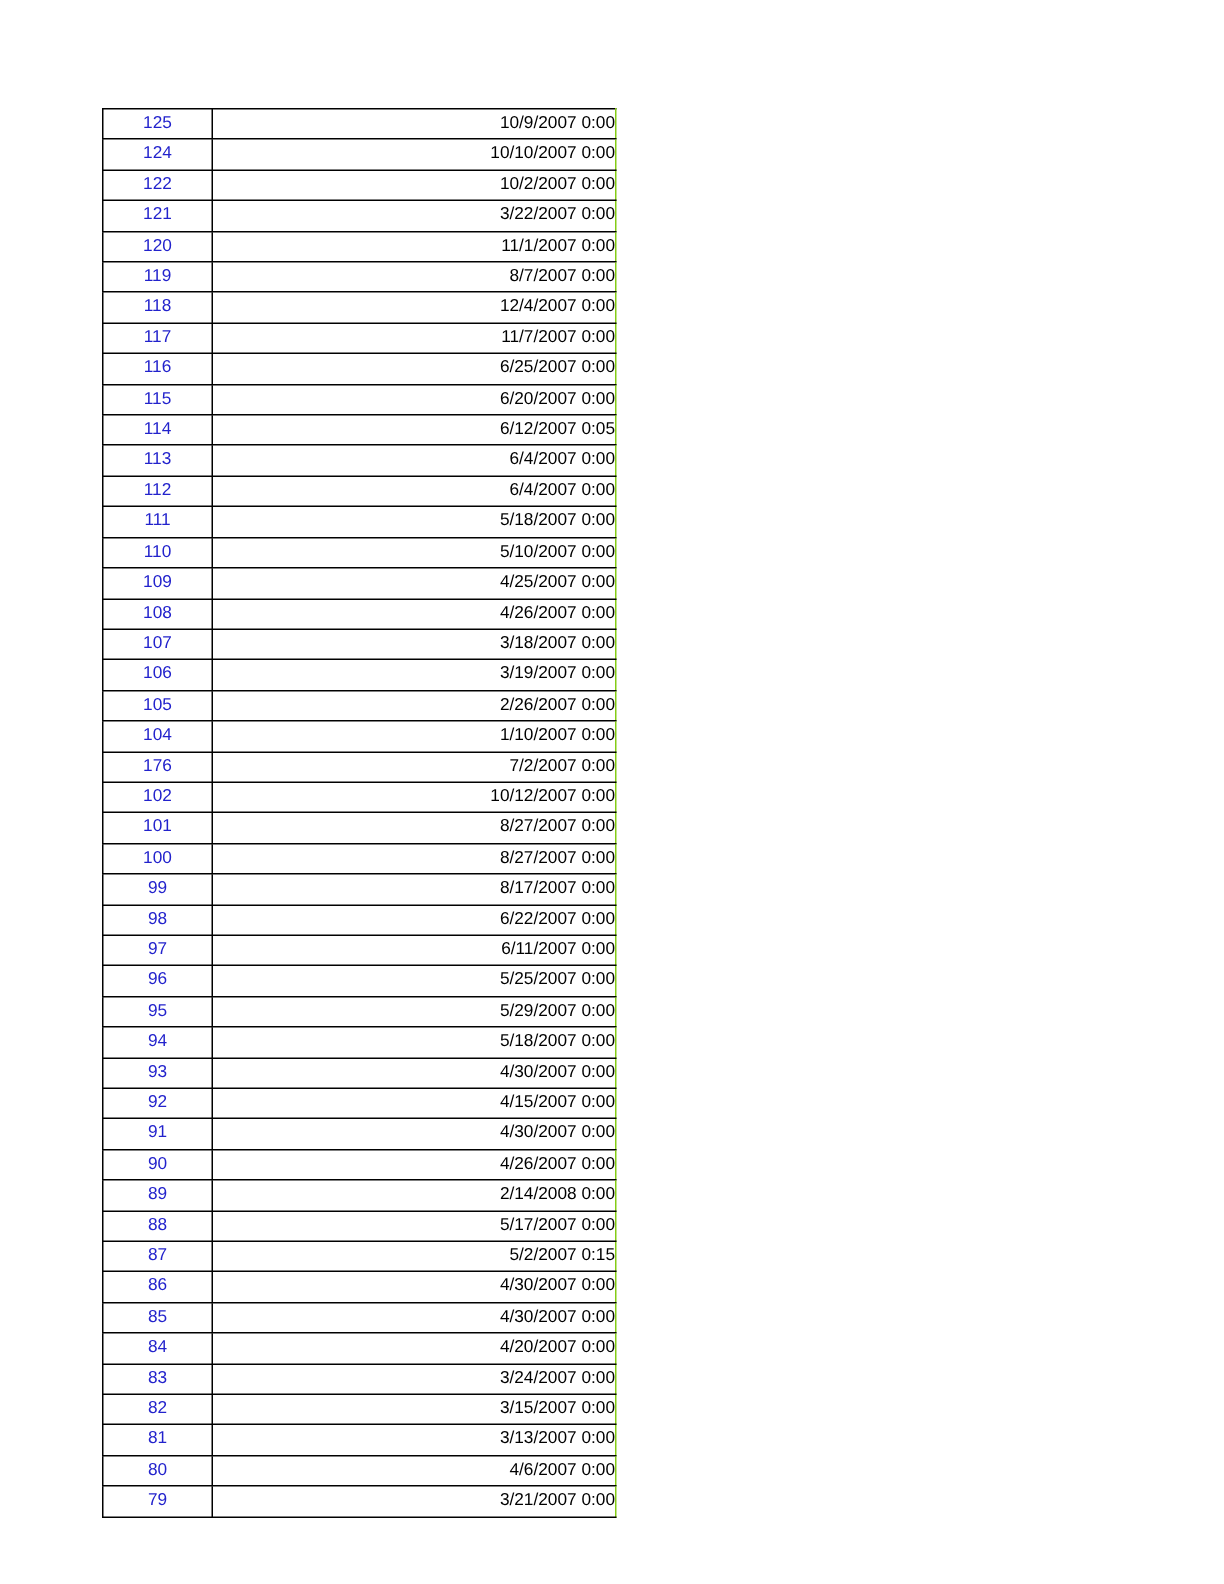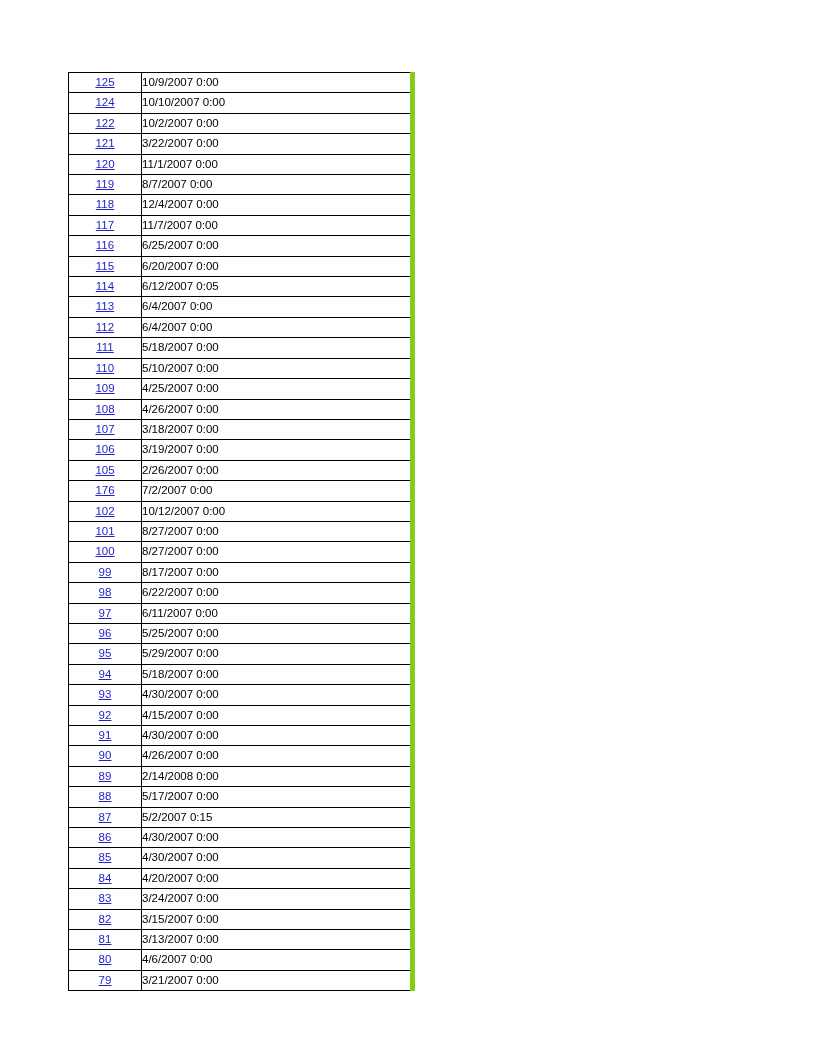--- a/index.html
+++ b/index.html
@@ -34,27 +34,27 @@
     background: #ffffff;
   }
   td.col-id {
     width: 72px;
     text-align: center;
     border-left: 1px solid #000000;
     border-right: 1px solid #000000;
   }
   td.col-date {
     width: 268px;
+    text-align: right;
     padding-right: 5px;
-    border-right: 5px solid #84cc16;
+    border-right: 1px solid #84cc16;
     color: #000000;
   }
   .idlink {
     color: #2222cc;
-    text-decoration: underline;
     cursor: pointer;
     margin-top: 14px;
   }
   
   #sheet tr + tr td {
     border-top: none;
   }
 </style>
 </head>
 <body>
@@ -135,20 +135,24 @@
       </tr>
       <tr>
         <td class="col-id"><span class="idlink">106</span></td>
         <td class="col-date">3/19/2007 0:00</td>
       </tr>
       <tr>
         <td class="col-id"><span class="idlink">105</span></td>
         <td class="col-date">2/26/2007 0:00</td>
       </tr>
       <tr>
+        <td class="col-id"><span class="idlink">104</span></td>
+        <td class="col-date">1/10/2007 0:00</td>
+      </tr>
+      <tr>
         <td class="col-id"><span class="idlink">176</span></td>
         <td class="col-date">7/2/2007 0:00</td>
       </tr>
       <tr>
         <td class="col-id"><span class="idlink">102</span></td>
         <td class="col-date">10/12/2007 0:00</td>
       </tr>
       <tr>
         <td class="col-id"><span class="idlink">101</span></td>
         <td class="col-date">8/27/2007 0:00</td>

